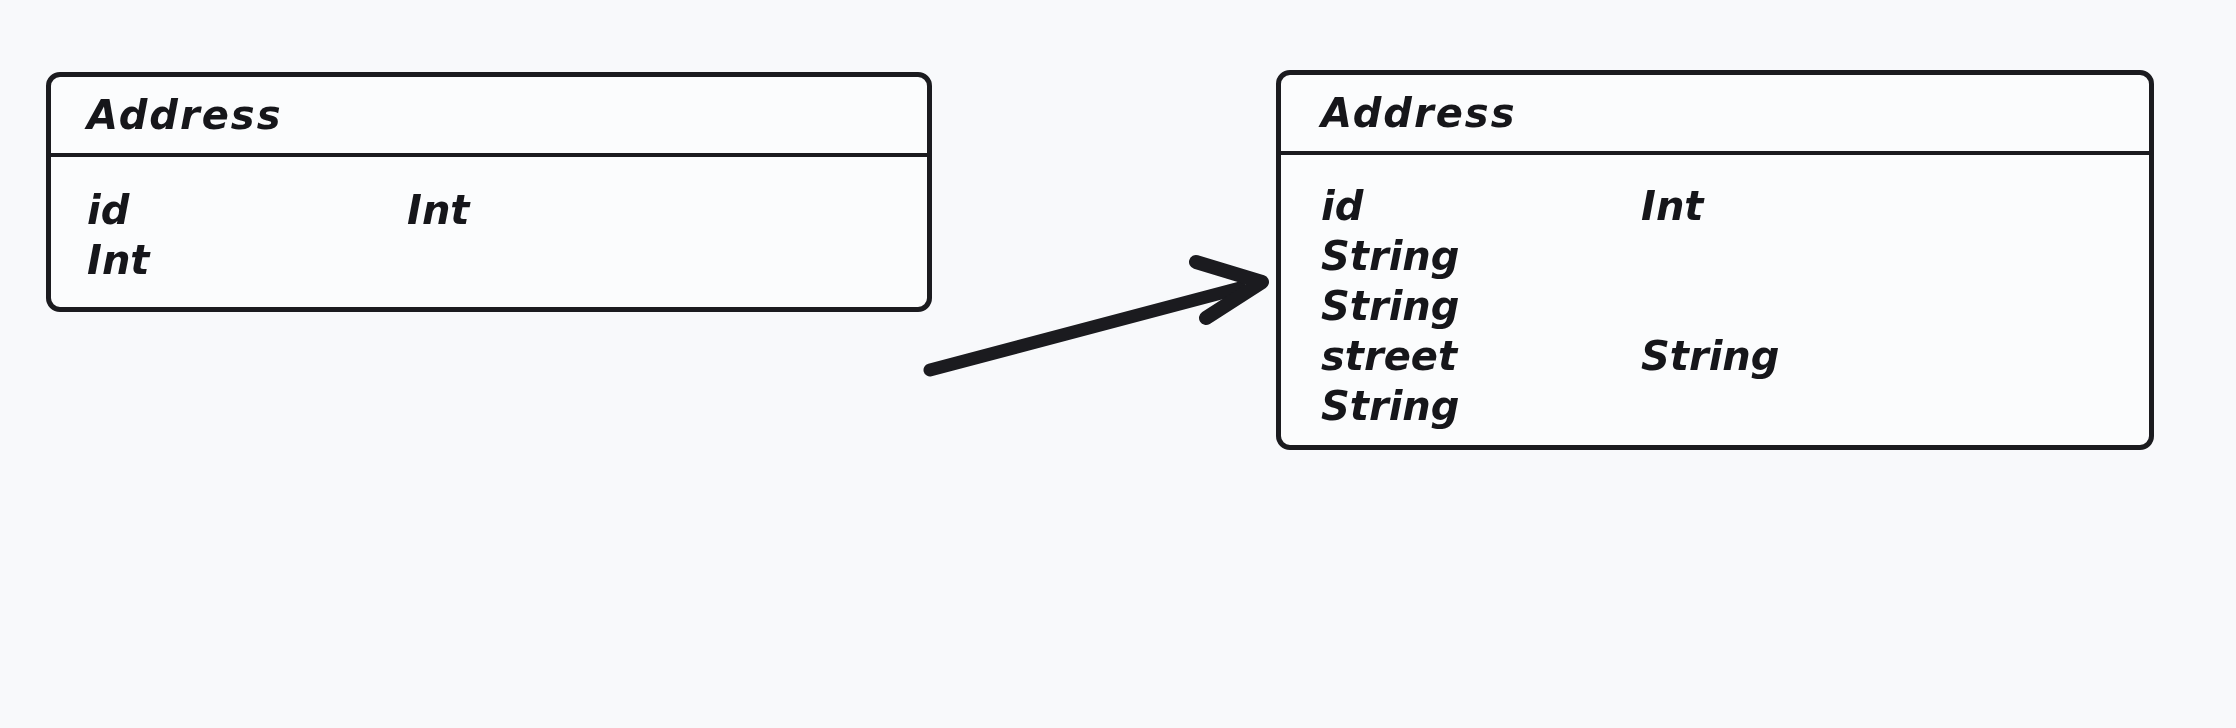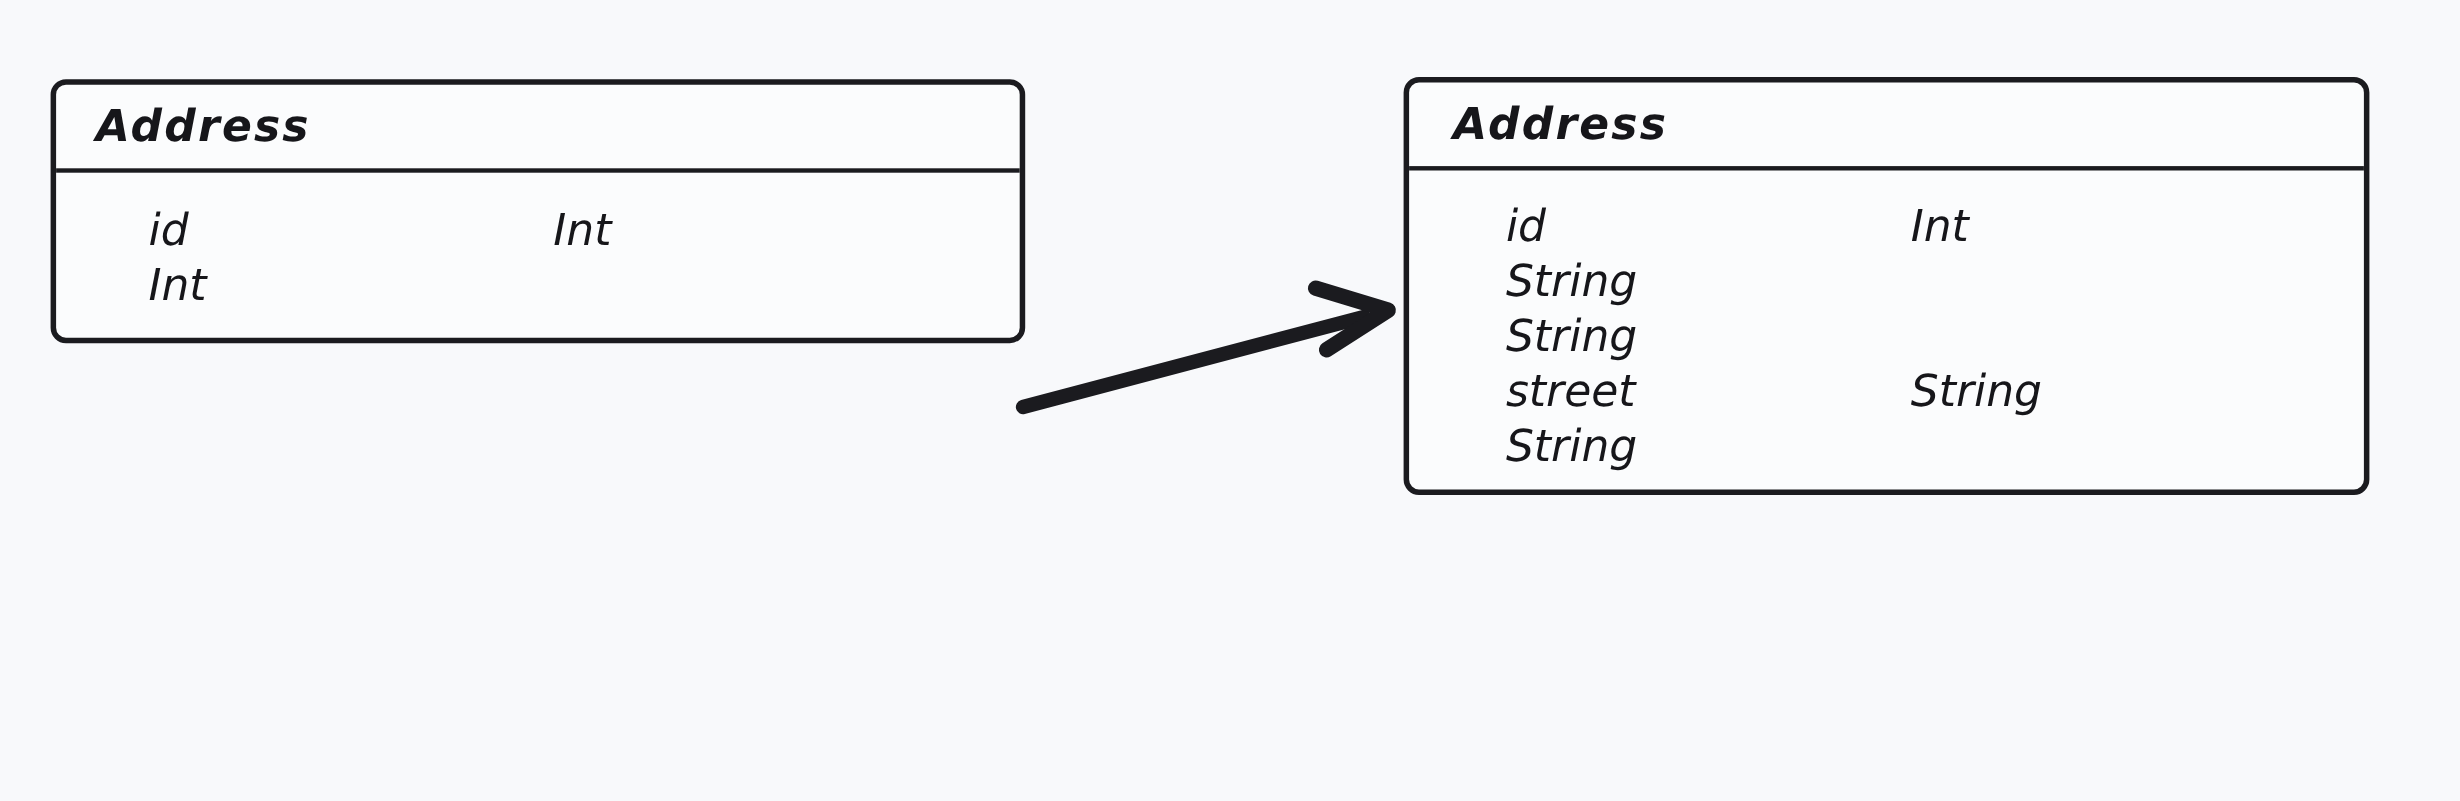--- a/index.html
+++ b/index.html
@@ -58,25 +58,24 @@
 
   .field-row {
     display: flex;
     align-items: center;
     white-space: pre;
   }
 
   .field-name,
   .field-type {
     font-family: "DejaVu Sans", sans-serif;
-    font-weight: 400;
+    font-weight: 700;
     font-style: italic;
     color: #16161a;
     white-space: pre;
-    margin-left: 48px;
   }
 
   
   #entity-contact {
     left: 46px;
     top: 72px;
     width: 886px;
     height: 240px;
   }
   #entity-contact .entity-title-wrap {

